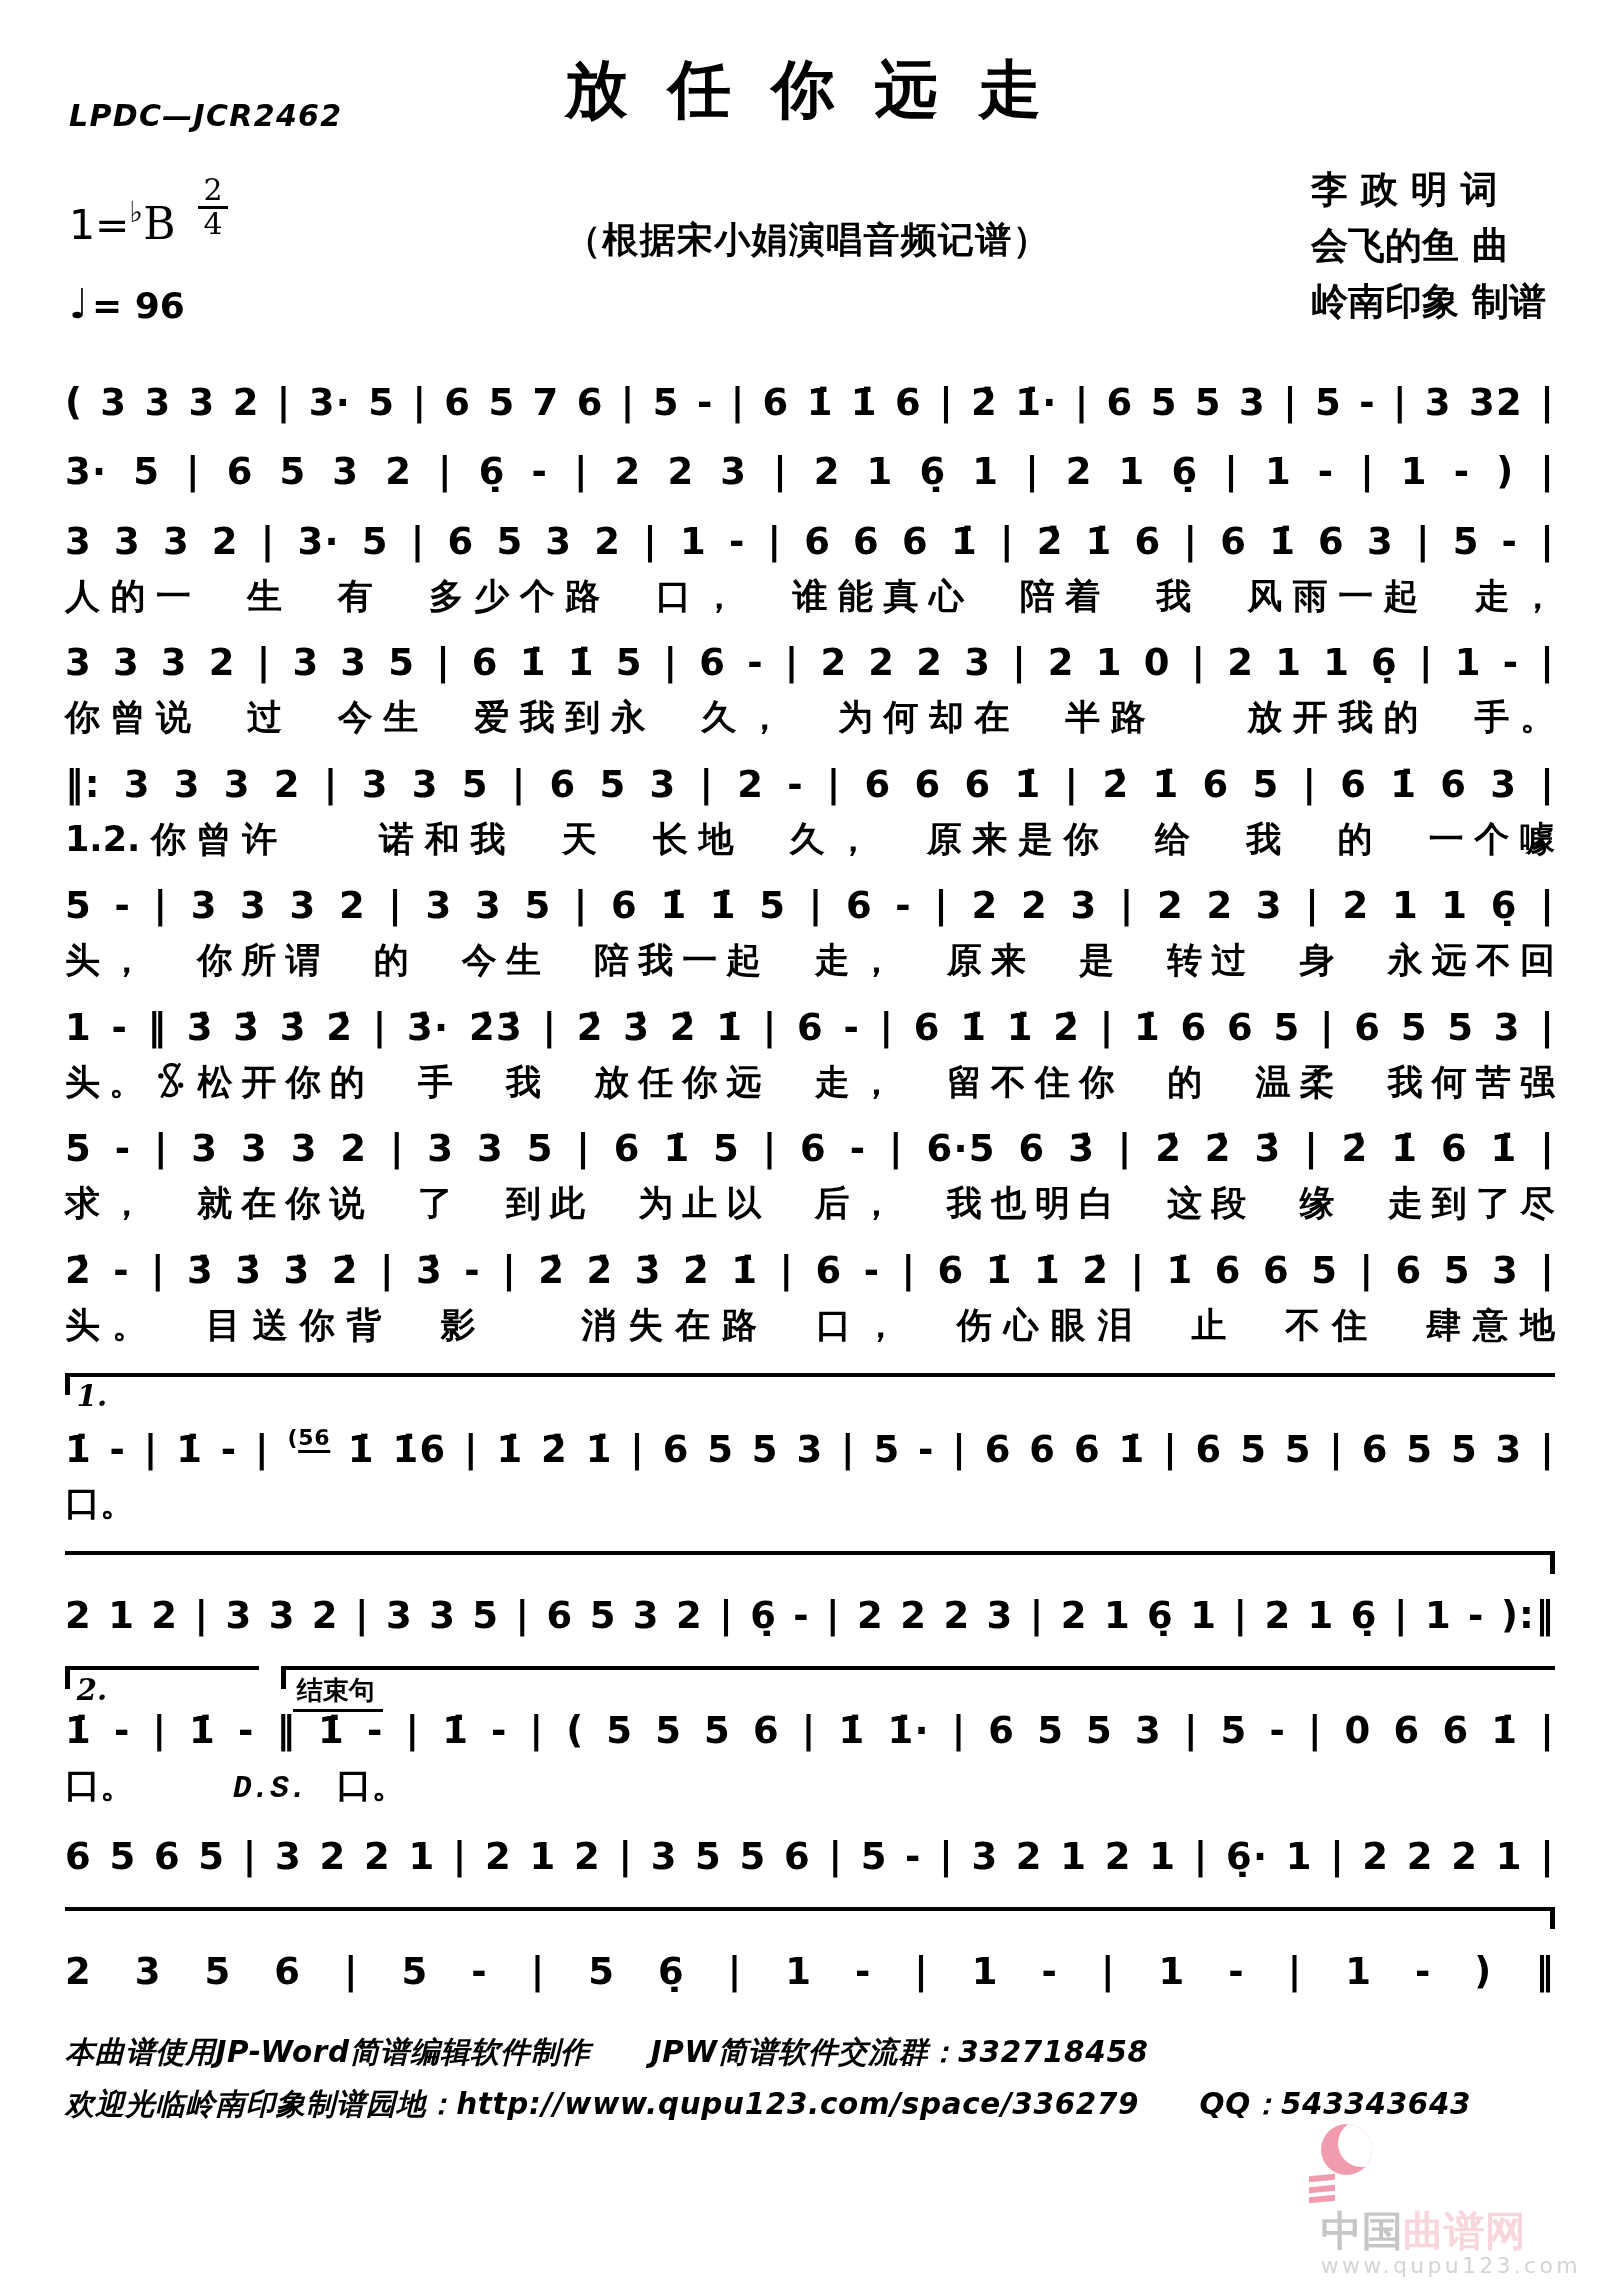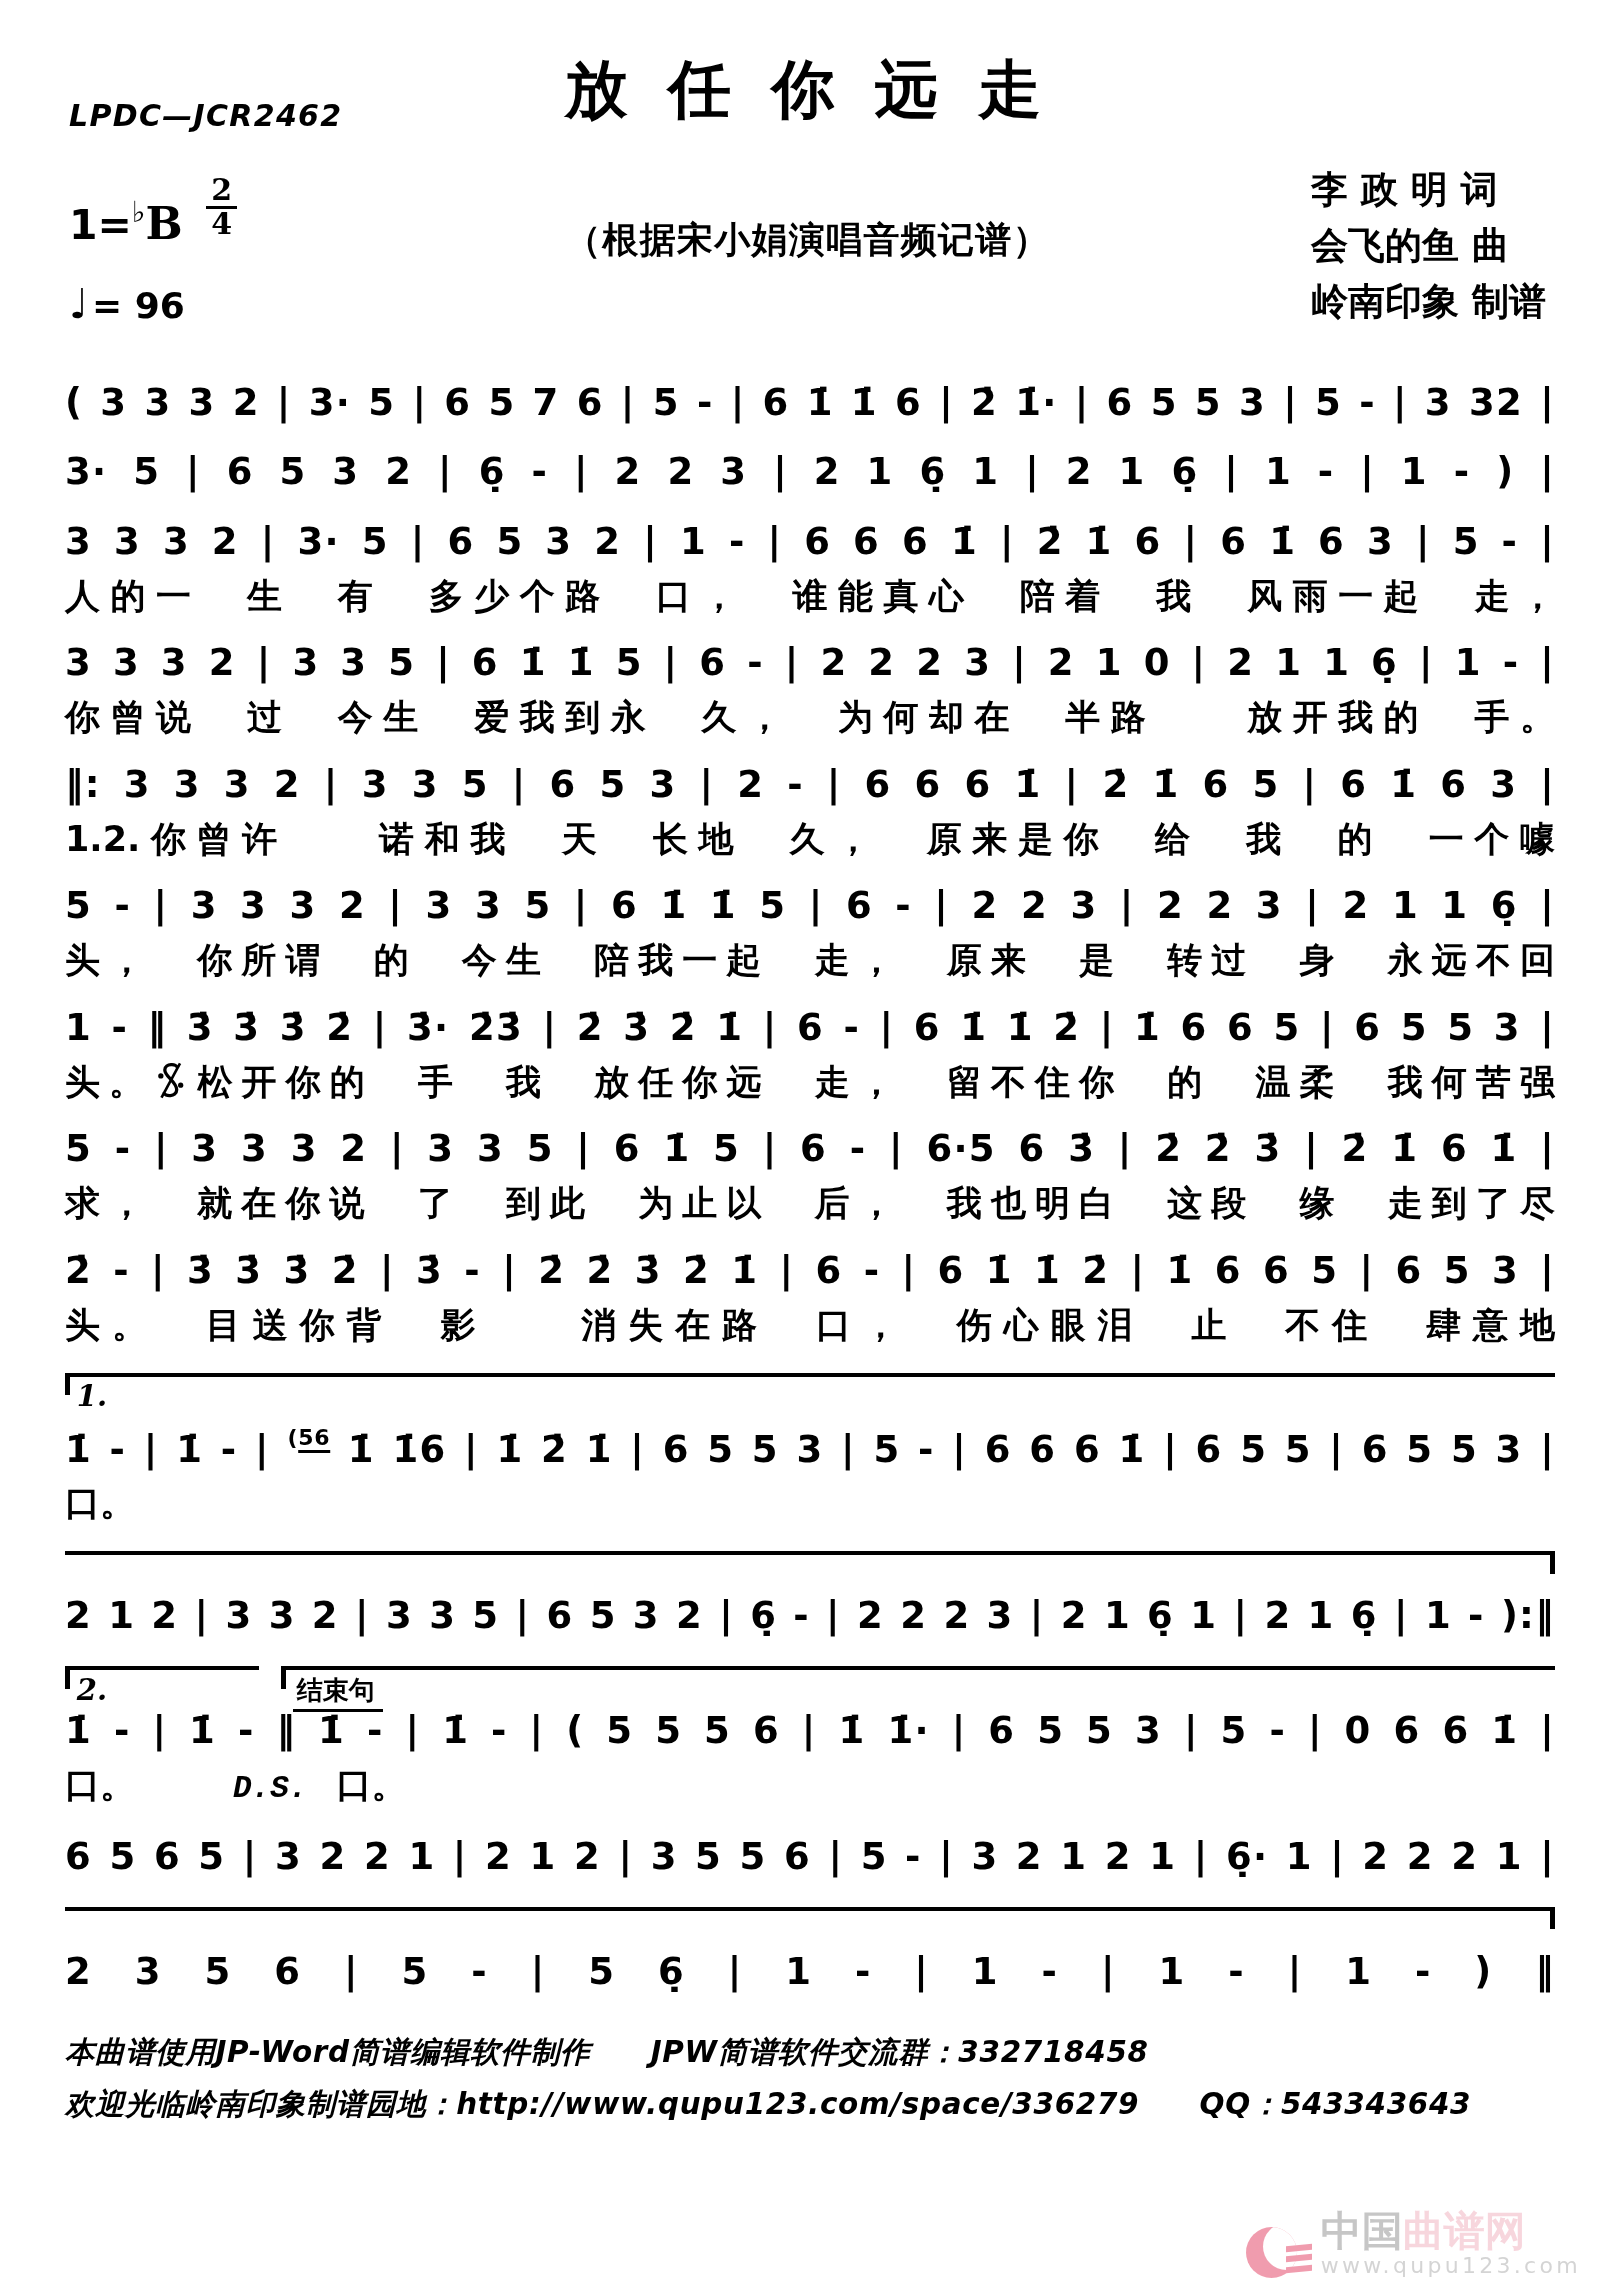--- a/index.html
+++ b/index.html
@@ -7,21 +7,21 @@
     width:1623px;height:2295px;background:#ffffff;color:#000;
     font-family:"DejaVu Sans",sans-serif;overflow:hidden;position:relative;
   }
   .page{position:relative;width:1615px;height:2295px;}
 
   
   .header{position:relative;height:357px;}
   .catalog{position:absolute;left:69px;top:98px;font-style:italic;font-weight:bold;font-size:30px;letter-spacing:1.3px;}
   .title{position:absolute;left:0;right:0;top:47px;text-align:center;
          font-family:"DejaVu Serif",serif;font-weight:bold;font-size:63px;letter-spacing:9.2px;}
-  .keyrow{position:absolute;left:69px;top:175px;font-weight:bold;}
+  .keyrow{position:absolute;left:69px;top:175px;font-weight:normal;}
   .keyrow .kprefix{font-size:41px;}
   .keyrow .kflat{font-size:29px;vertical-align:17px;font-family:"DejaVu Serif",serif;}
   .keyrow .knote{font-size:44px;font-family:"DejaVu Serif",serif;}
   .ts{display:inline-block;vertical-align:5.2px;margin-left:19.6px;text-align:center;
       font-size:30px;line-height:1.02;font-family:"DejaVu Serif",serif;}
   .ts .num{display:block;border-bottom:3.3px solid #000;padding:0 5.2px;}
   .ts .den{display:block;}
   .subtitle{position:absolute;left:0;right:0;top:216px;text-align:center;font-size:36px;font-weight:600;letter-spacing:1.3px;}
   .tempo{position:absolute;left:69px;top:280px;font-weight:bold;}
   .tempo .tnote{font-size:41px;}
@@ -48,21 +48,21 @@
   .cue .u{text-decoration:underline;text-decoration-thickness:2.6px;text-underline-offset:5.2px;}
   .ds{font-family:Liberation Mono, monospace;font-style:italic;font-weight:bold;font-size:31px;
       margin:0 29px 0 98px;text-align:center;}
   .segno{display:inline-block;width:27.5px;height:37px;vertical-align:-5.2px;margin:0 3.9px;}
 
   
   .footer{margin:30px 0 0 65px;font-style:italic;font-weight:bold;font-size:29.4px;
           line-height:52px;letter-spacing:0.7px;}
 
   
-  .watermark{position:absolute;right:34px;bottom:17px;opacity:.5;display:flex;align-items:flex-end;}
+  .watermark{position:absolute;right:34px;bottom:17px;opacity:.5;display:flex;align-items:flex-start;flex-direction:column;}
   .wm-logo{position:relative;width:51px;height:51px;border-radius:50%;background:#e23b5f;overflow:hidden;}
   .wm-logo:after{content:"";position:absolute;left:17px;top:-3.9px;width:47px;height:47px;border-radius:50%;background:#fff;}
   .wm-bars{display:flex;flex-direction:column;gap:4.6px;margin:0 9.2px 6.5px -11.8px;}
   .wm-bars div{width:26px;height:5.9px;background:#e23b5f;transform:skewY(-6deg);}
   .wm-text{line-height:1.1;}
   .wm-row1{font-weight:bold;font-size:41px;font-family:"DejaVu Serif",serif;white-space:nowrap;}
   .wm-cn1{color:#8f8f8f;}
   .wm-cn2{color:#f0aebc;}
   .wm-url{color:#aaaaaa;font-size:22px;letter-spacing:3.3px;margin-top:0;}
 </style>

